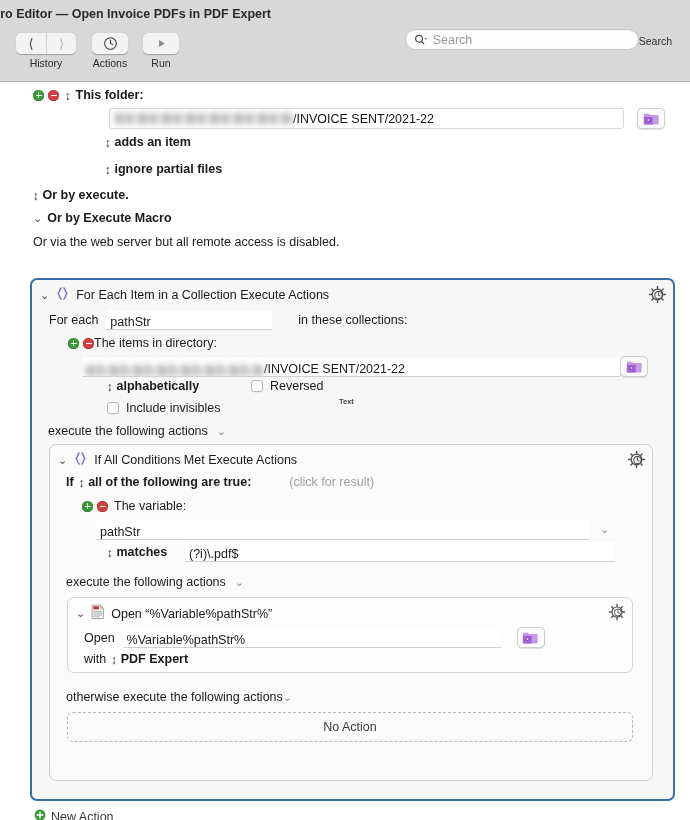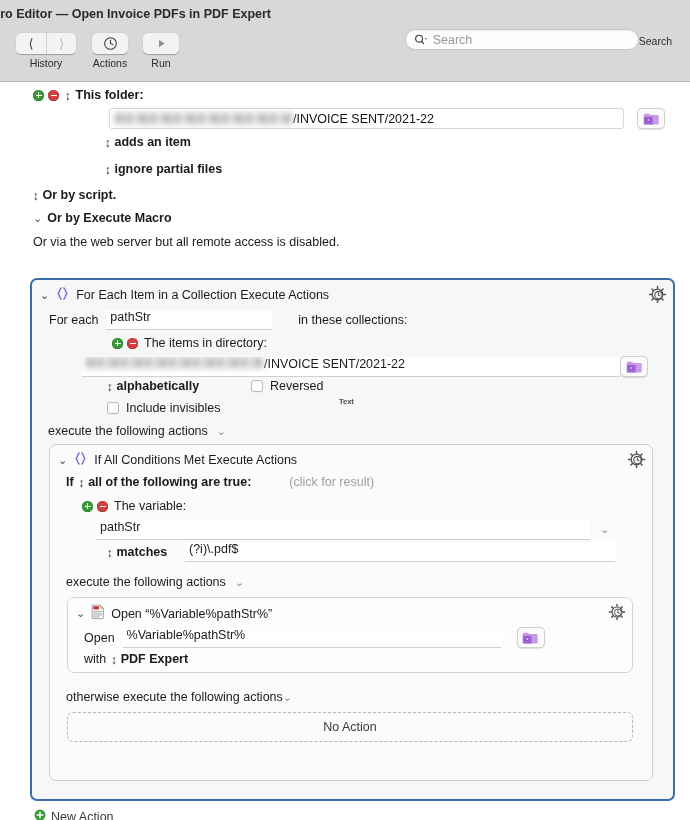--- a/index.html
+++ b/index.html
@@ -105,21 +105,21 @@
     font-size: 12.5px;
     color: #111;
     overflow: hidden;
     white-space: nowrap;
   }
   .underfield {
     background: #fff;
     border: none;
     border-bottom: 1px solid #d0d0d0;
     height: 20px;
-    display: flex; align-items: flex-start;
+    display: flex; align-items: flex-end;
     padding: 0 4px;
     font-size: 12.5px;
     white-space: nowrap; overflow: hidden;
   }
   .blur {
     display:inline-block;
     height: 11px;
     background: repeating-linear-gradient(90deg,#9a9a9a 0 7px,#cfcfcf 7px 11px,#a8a8a8 11px 18px,#dedede 18px 24px);
     filter: blur(3.2px);
     opacity: .75;
@@ -269,21 +269,21 @@
     <span class="lbl bold">adds an item</span>
   </div>
 
   <div class="row abs" style="left:105px; top:80px; gap:5px;">
     <span class="updown">↕</span>
     <span class="lbl bold">ignore partial files</span>
   </div>
 
   <div class="row abs" style="left:33px; top:106px; gap:5px;">
     <span class="updown">↕</span>
-    <span class="lbl bold">Or by script.</span>
+    <span class="lbl bold">Or by execute.</span>
   </div>
 
   <div class="row abs" style="left:33px; top:129px; gap:5px;">
     <span class="disclose">⌄</span>
     <span class="lbl bold">Or by Execute Macro</span>
   </div>
 
   <div class="abs lbl" style="left:33px; top:153px;">Or via the web server but all remote access is disabled.</div>
 
 
@@ -323,21 +323,21 @@
 
     <div class="row" style="position:absolute; left:17px; top:30px; gap:8px;">
       <span class="lbl">For each</span>
       <span class="underfield" style="width:166px; position:relative;">
         <span>pathStr</span>
 
       </span>
       <span class="lbl" style="margin-left:18px;">in these collections:</span>
     </div>
 
-    <div class="row" style="position:absolute; left:36px; top:56px; gap:6px;margin-left:44px;">
+    <div class="row" style="position:absolute; left:36px; top:56px; ">
       <span class="plusminus">
         <span class="pmbtn add"></span>
         <span class="pmbtn rem"></span>
       </span>
       <span class="lbl">The items in directory:</span>
     </div>
 
     <div style="position:absolute; left:50px; top:77px; width:538px;">
       <div class="underfield">
         <span class="blur" style="width:178px;"></span>

